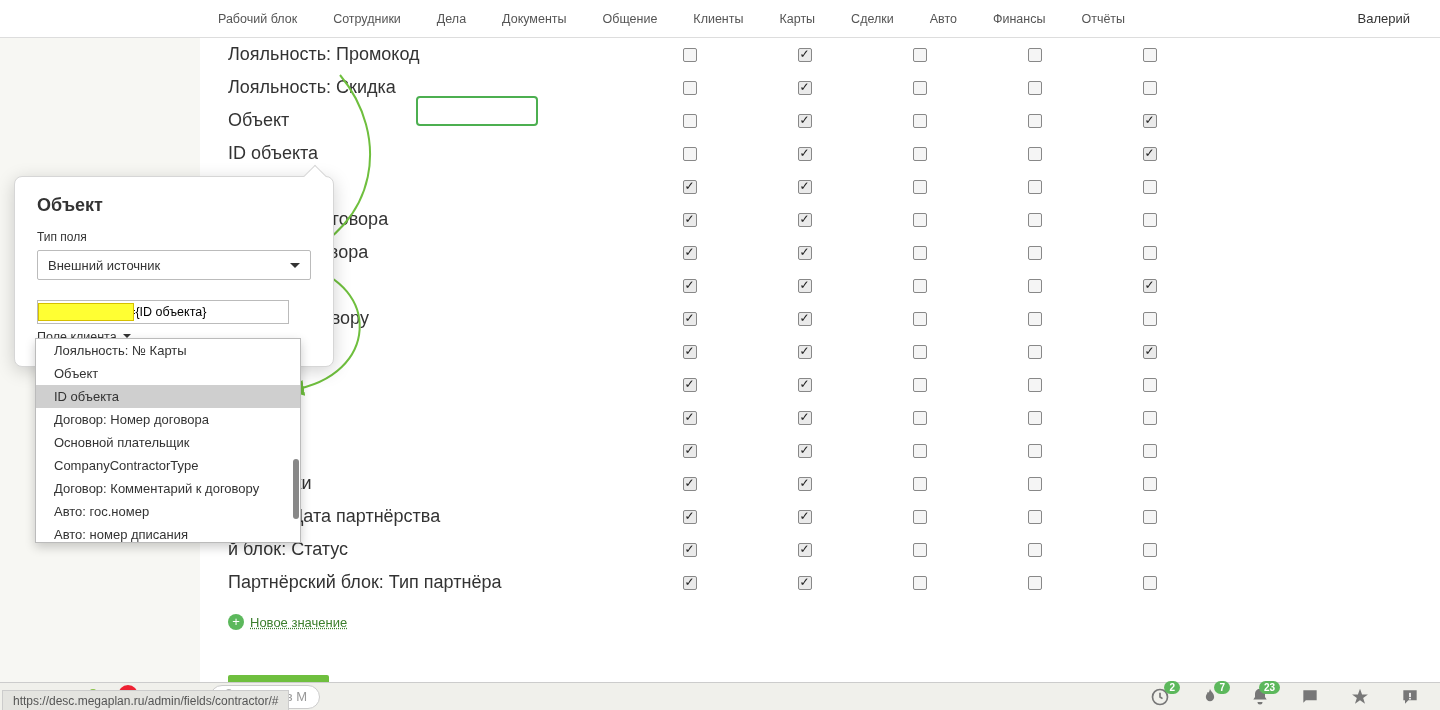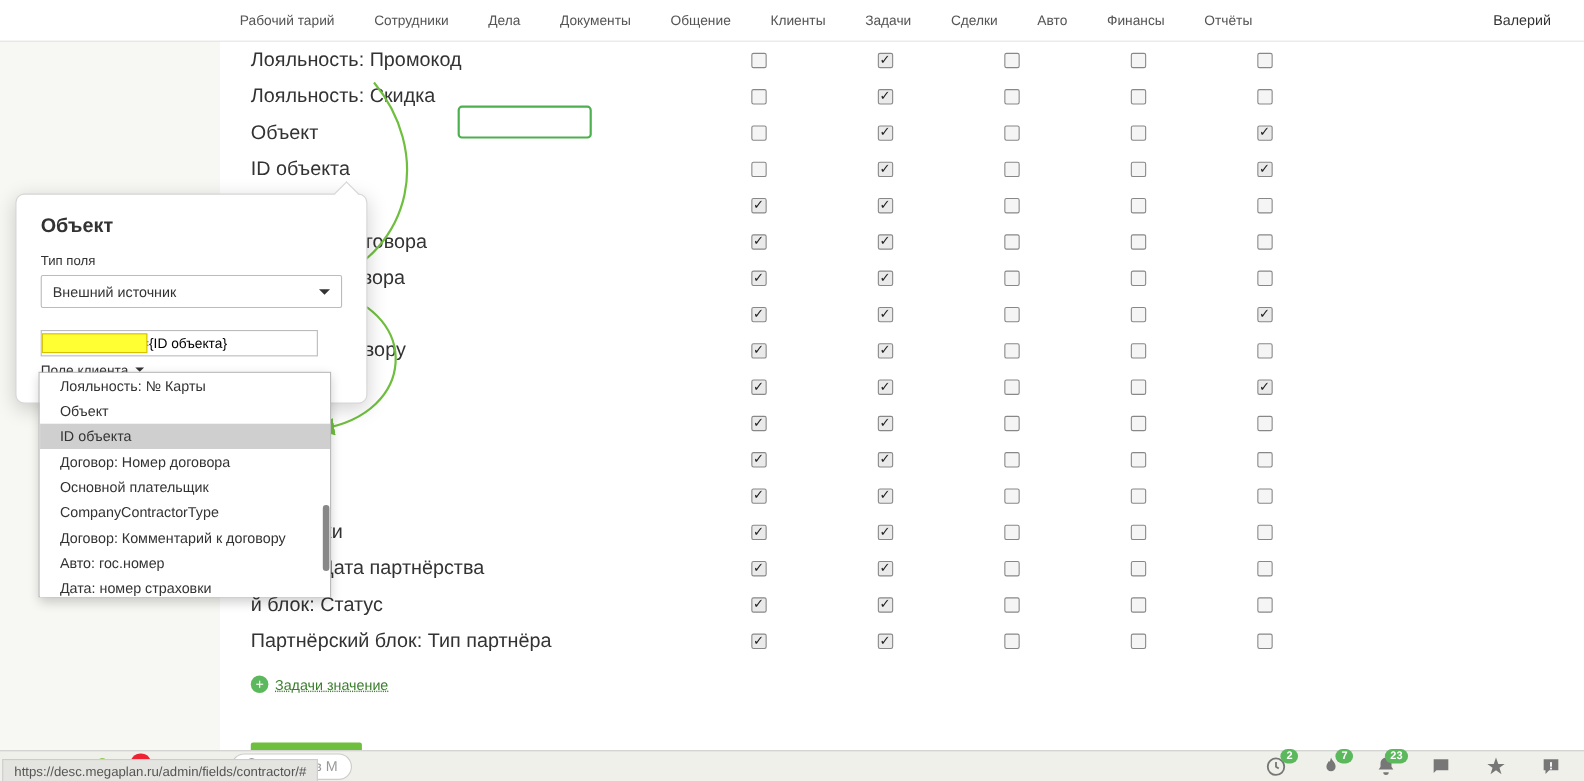--- a/index.html
+++ b/index.html
@@ -48,27 +48,27 @@
   .badge { position: absolute; top: -6px; right: -10px; background: #5cb85c; color: #fff; font-size: 10px; border-radius: 8px; padding: 1px 5px; font-weight: bold; }
   .fire-red { position: absolute; left: 118px; top: 2px; width: 20px; height: 20px; border-radius: 50%; background: #e23; color: #fff; font-size: 11px; line-height: 20px; text-align: center; font-weight: bold; }
   .green-dot { position: absolute; left: 88px; top: 6px; width: 10px; height: 10px; border-radius: 50%; background: #8bc34a; }
   
   .ann-svg { position: absolute; top: 55px; left: 270px; width: 120px; height: 360px; pointer-events: none; z-index: 25; }
 </style>
 </head>
 <body>
 
 <div class="topnav">
-  <div class="nav-item">Рабочий тарий</div>
+  <div class="nav-item">Рабочий блок</div>
   <div class="nav-item">Сотрудники</div>
   <div class="nav-item">Дела</div>
   <div class="nav-item">Документы</div>
   <div class="nav-item">Общение</div>
   <div class="nav-item">Клиенты</div>
-  <div class="nav-item">Задачи</div>
+  <div class="nav-item">Карты</div>
   <div class="nav-item">Сделки</div>
   <div class="nav-item">Авто</div>
   <div class="nav-item">Финансы</div>
   <div class="nav-item">Отчёты</div>
   <div class="user">Валерий</div>
 </div>
 
 <div class="page-body">
   <div class="content">
     <div class="table-area" id="rows-host"><div class="row">
@@ -185,21 +185,21 @@
           <div class="cell-chk"><input type="checkbox" class="chk" style=""></div>
         </div><div class="row">
           <div class="cell-label">Партнёрский блок: Тип партнёра</div>
           <div class="cell-chk"><input type="checkbox" class="chk" checked="" style=""></div>
           <div class="cell-chk"><input type="checkbox" class="chk" checked="" style=""></div>
           <div class="cell-chk"><input type="checkbox" class="chk" style=""></div>
           <div class="cell-chk"><input type="checkbox" class="chk" style=""></div>
           <div class="cell-chk"><input type="checkbox" class="chk" style=""></div>
         </div><div class="add-new">
           <span class="plus">+</span>
-          <span class="lbl">Задачи значение</span>
+          <span class="lbl">Новое значение</span>
         </div><div class="actions">
           <button class="btn-save">Сохранить</button>
         </div></div>
     <div class="obj-highlight"></div>
   </div>
 </div>
 
 <svg class="ann-svg" viewBox="0 0 120 360">
   <defs>
     <marker id="ah" markerWidth="8" markerHeight="8" refX="6" refY="4" orient="auto">
@@ -230,21 +230,21 @@
 
 <div class="dropdown" id="dd-host">
   <div class="opt">Лояльность: № Карты</div>
     <div class="opt">Объект</div>
     <div class="opt sel">ID объекта</div>
     <div class="opt">Договор: Номер договора</div>
     <div class="opt">Основной плательщик</div>
     <div class="opt">CompanyContractorType</div>
     <div class="opt">Договор: Комментарий к договору</div>
     <div class="opt">Авто: гос.номер</div>
-    <div class="opt">Дата: номер страховки</div>
+    <div class="opt">Авто: номер дписания</div>
     <div class="dd-scroll"></div>
 </div>
 
 <div class="bottom">
   <span class="green-dot"></span>
   <span class="fire-red">1</span>
   <div class="status-url">https://desc.megaplan.ru/admin/fields/contractor/#</div>
   <div class="search-pill">
     <span>
       <svg width="14" height="14" viewBox="0 0 24 24" fill="none" stroke="#999" stroke-width="2">

